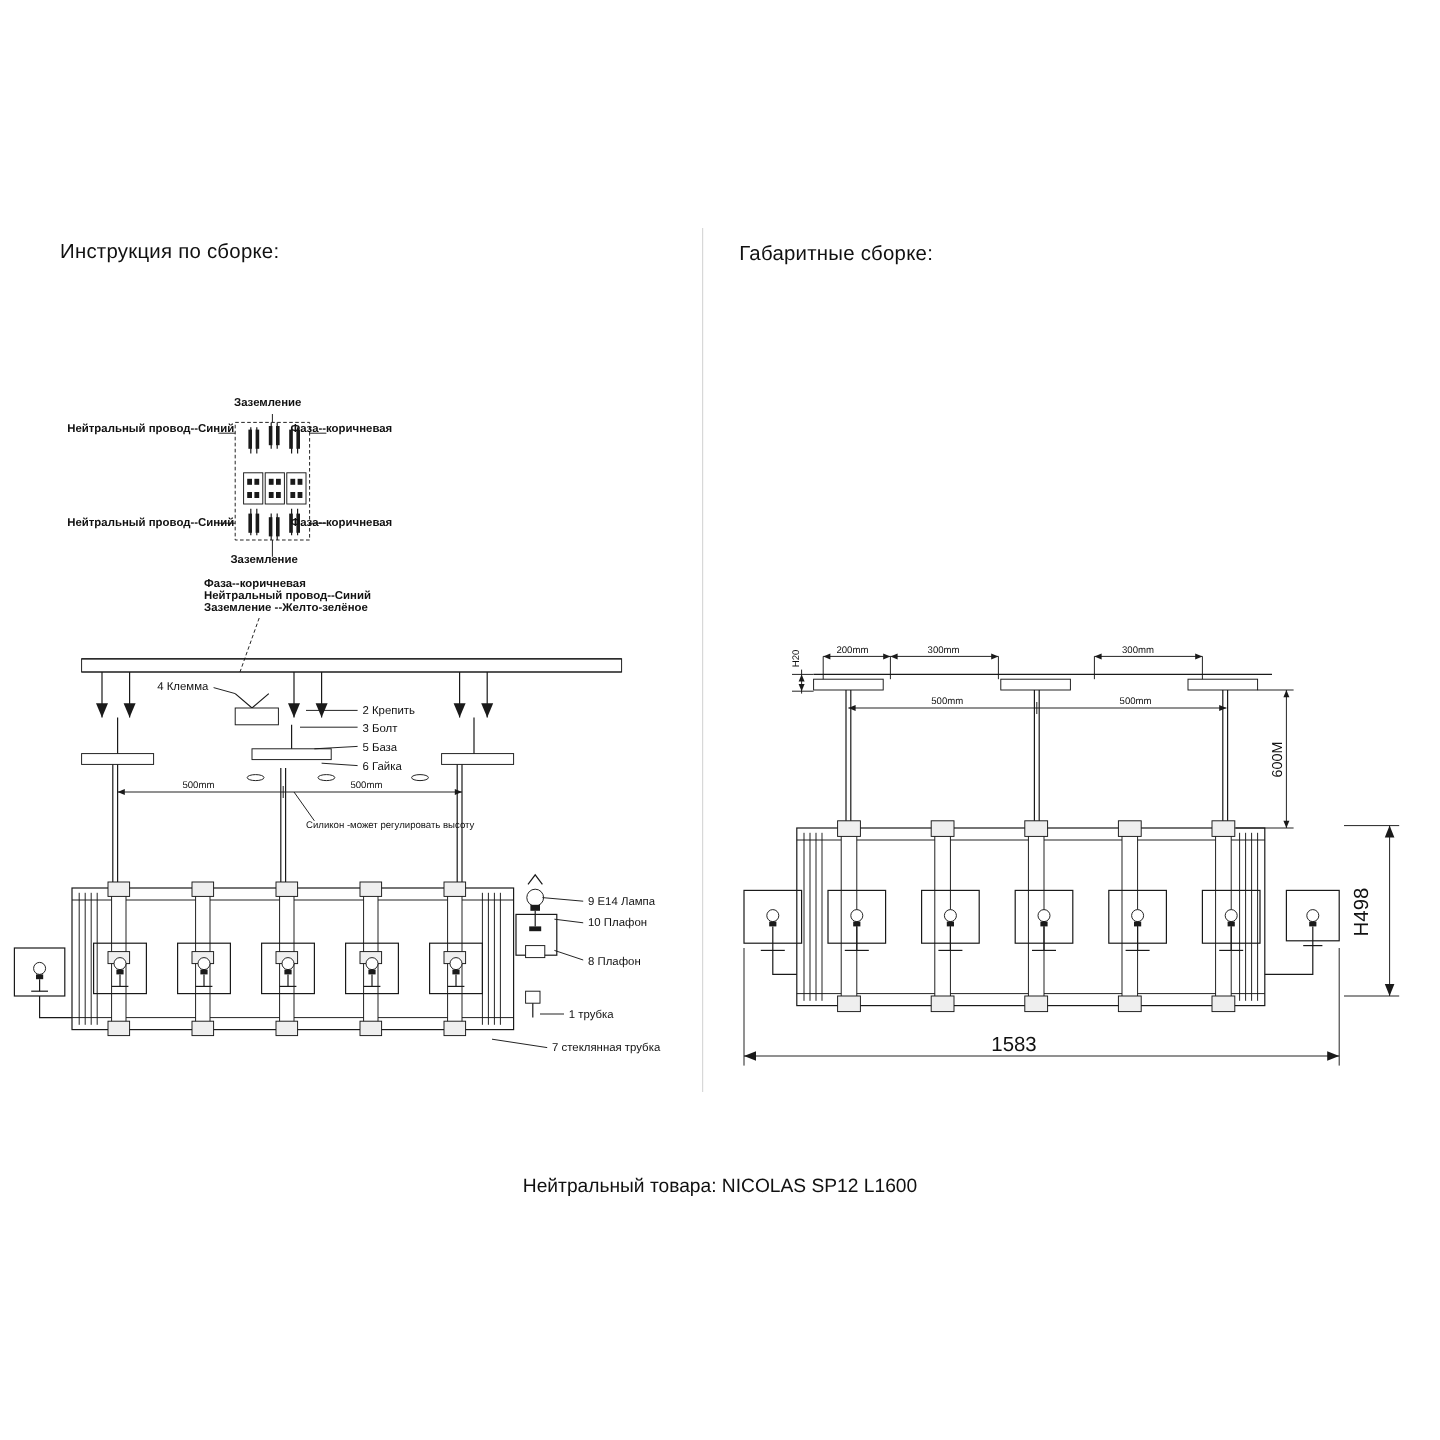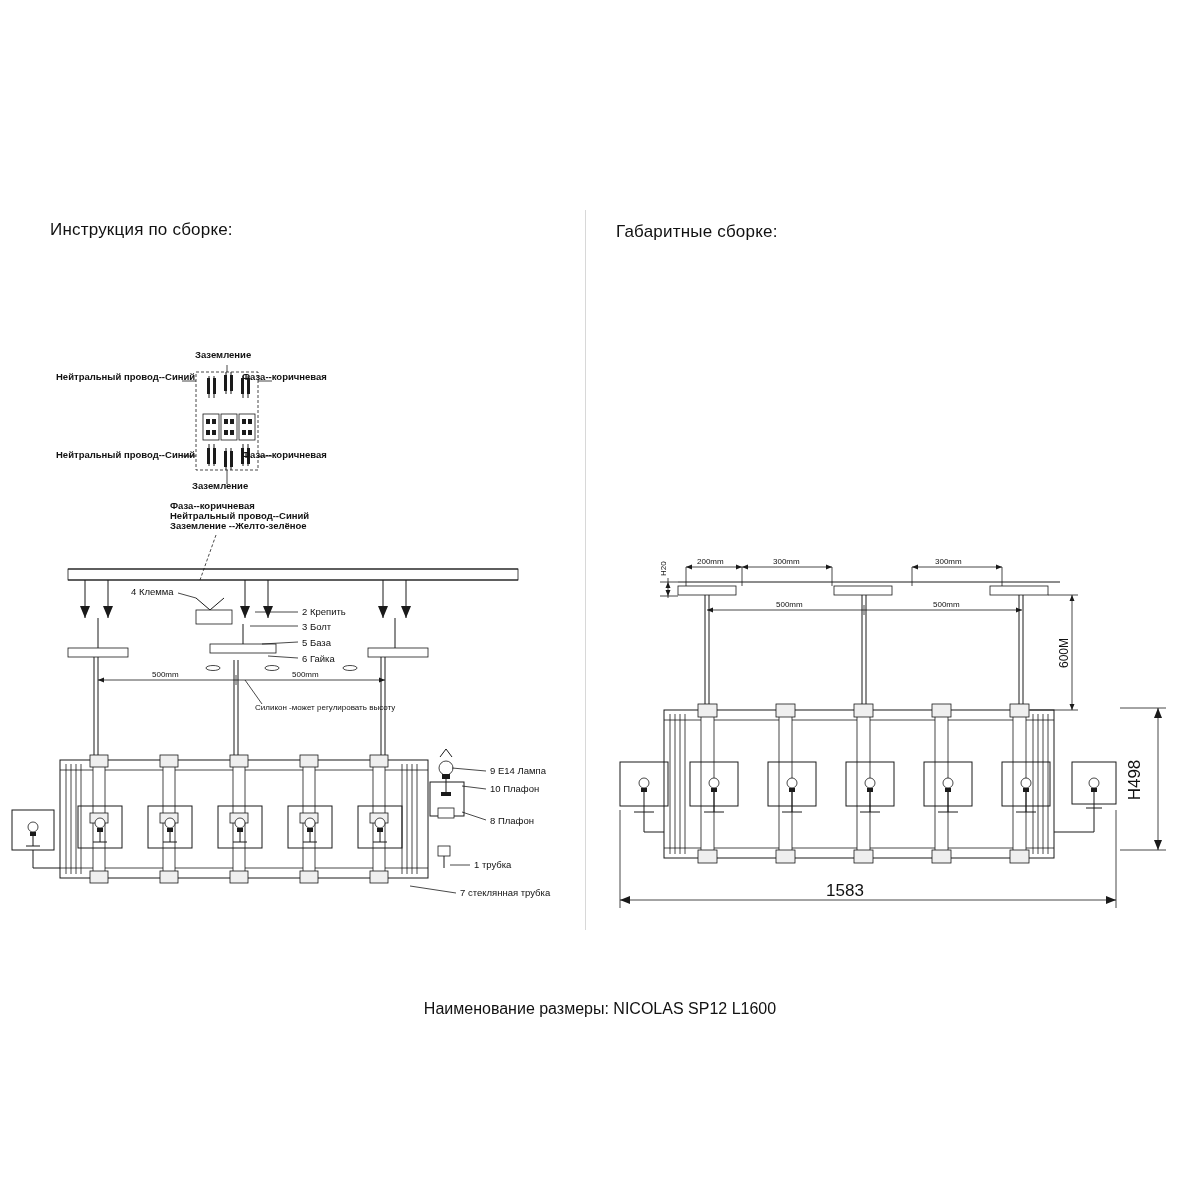--- a/index.html
+++ b/index.html
@@ -3,21 +3,21 @@
 <meta charset="utf-8">
 <style>
   html,body{margin:0;padding:0;}
   body{
     width:1200px;height:1200px;background:#ffffff;
     font-family:"Liberation Sans", sans-serif;
     color:#000;
     position:relative;
     overflow:hidden;
   }
-  .page{position:absolute;inset:0;margin-top:20px;}
+  .page{position:absolute;inset:0;}
   .divider{
     position:absolute;left:585px;top:190px;width:1px;height:720px;
     background:#d8d8d8;
   }
   .heading{
     position:absolute;font-size:17px;color:#111;letter-spacing:.2px;
   }
   #h-left{left:50px;top:200px;}
   #h-right{left:616px;top:202px;}
   .caption{
@@ -445,15 +445,15 @@
         <polygon class="fillb" points="1158,688 1154,698 1162,698"></polygon>
         <polygon class="fillb" points="1158,830 1154,820 1162,820"></polygon>
         <line x1="1120" y1="688" x2="1166" y2="688"></line>
         <line x1="1120" y1="830" x2="1166" y2="830"></line>
       </g>
       <text class="vdim" x="1140" y="760" transform="rotate(-90 1140 760)" text-anchor="middle">H498</text>
     </g>
 
   </svg>
 
-  <div class="caption">Наименование размеры: NICOLAS SP12 L1600</div>
+  <div class="caption">Нейтральный товара: NICOLAS SP12 L1600</div>
 
 </div>
 
 </body></html>

